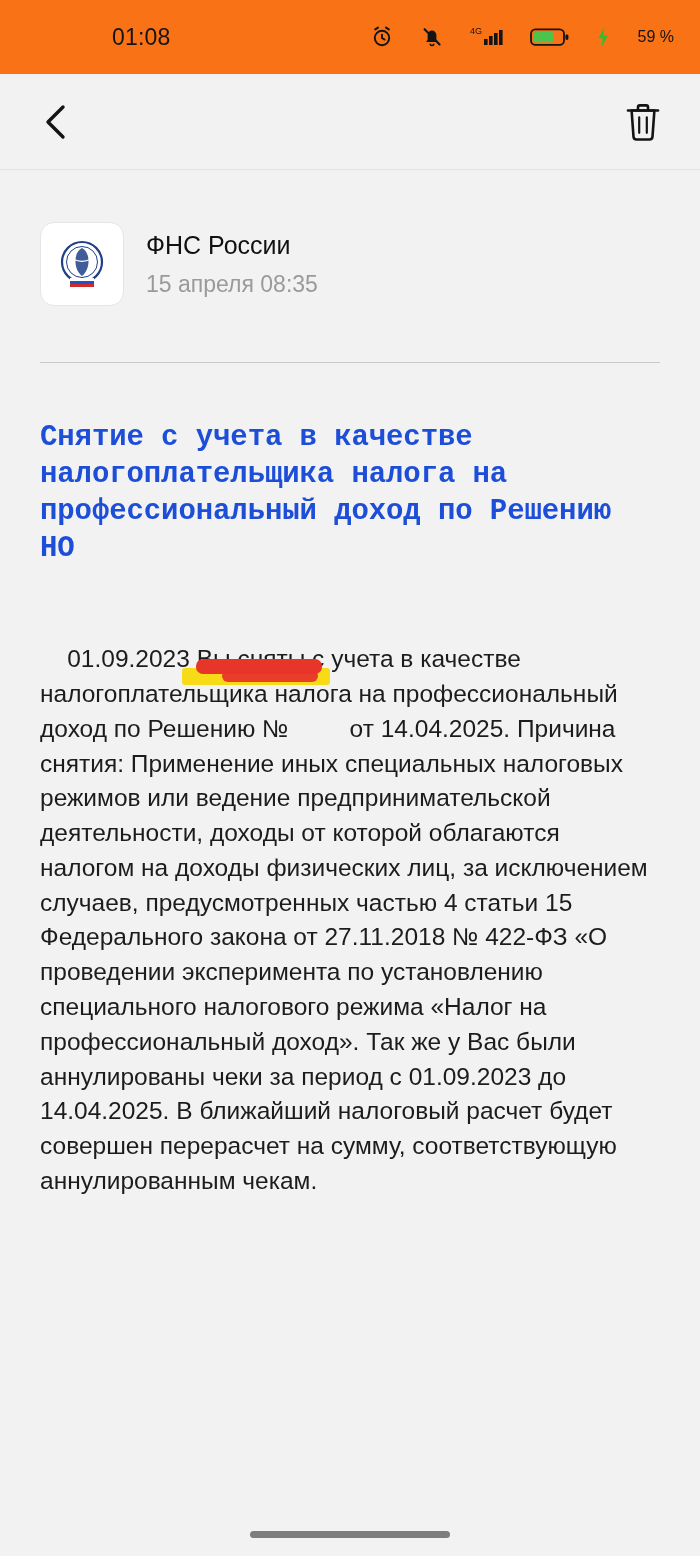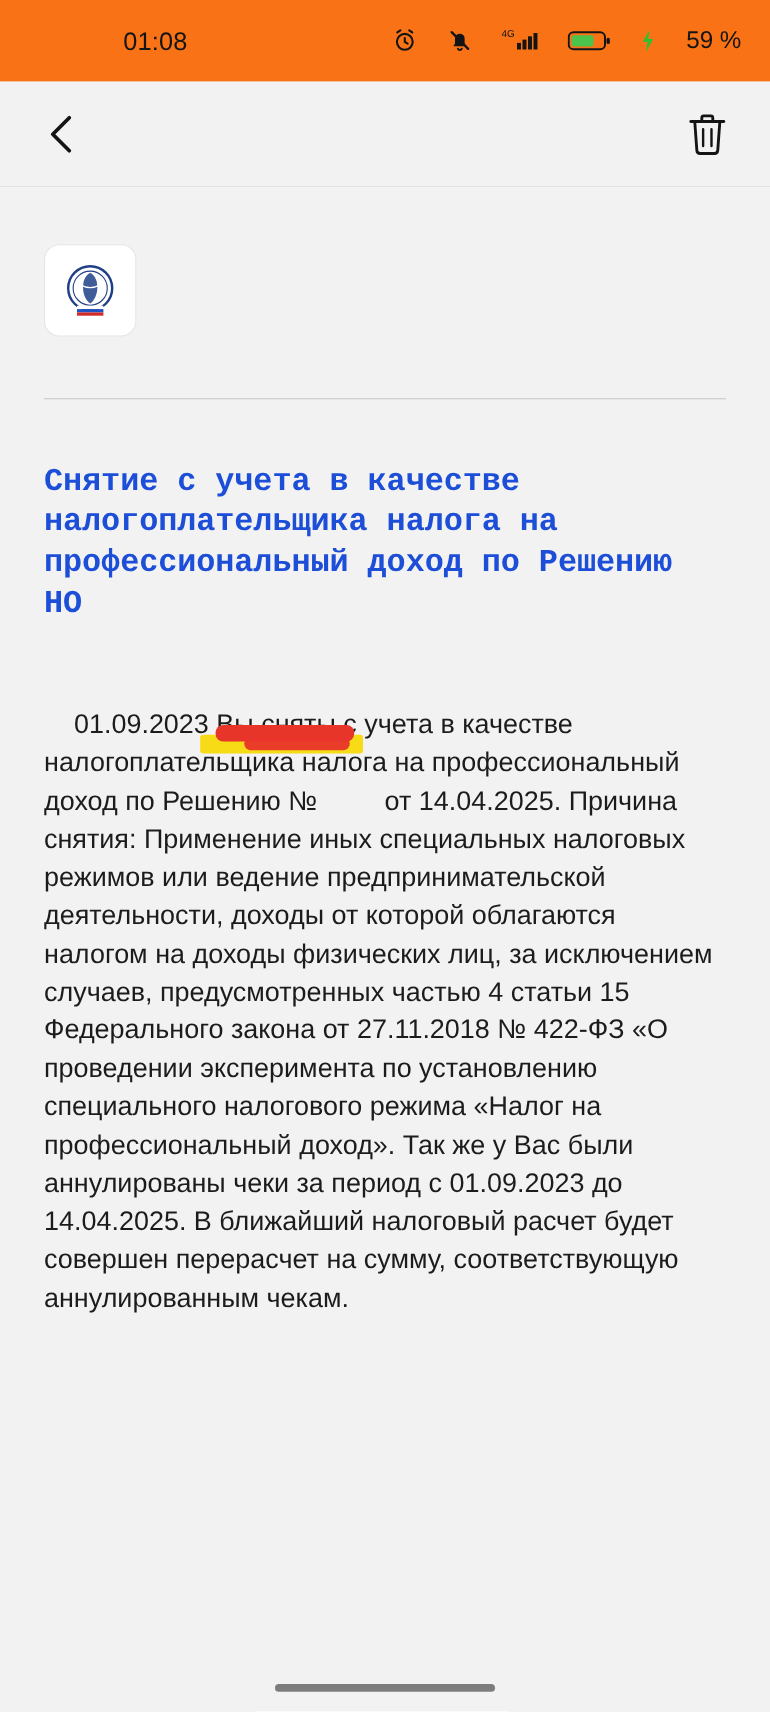--- a/index.html
+++ b/index.html
@@ -34,21 +34,21 @@
     margin-left: 86px;
   }
   .status-right {
     margin-left: auto;
     display: flex;
     align-items: center;
     gap: 26px;
   }
   .status-icon { display: inline-flex; align-items: center; justify-content: center; }
   .battery-pct {
-    font-size: 22px;
+    font-size: 16px;
     color: #141414;
     margin-left: 2px;
   }
 
   
   .app-bar {
     height: 96px;
     background: #f2f2f2;
     display: flex;
     align-items: center;
@@ -264,20 +264,24 @@
       <svg width="60" height="60" viewBox="0 0 60 60" aria-hidden="true">
         <circle cx="30" cy="28" r="20" fill="none" stroke="#1f3f87" stroke-width="2.2"></circle>
         <circle cx="30" cy="28" r="15.5" fill="none" stroke="#1f3f87" stroke-width="1"></circle>
         <path d="M30 14c5 3 6.5 8 6.5 13.5S34 39 30 42c-4-3-6.5-8.5-6.5-14.5S25 17 30 14Z" fill="#1f3f87" opacity=".85"></path>
         <path d="M21 25c3 1.6 6 2.4 9 2.4s6-.8 9-2.4" fill="none" stroke="#ffffff" stroke-width="1.2"></path>
         <rect x="18" y="44" width="24" height="3" fill="#ffffff"></rect>
         <rect x="18" y="47" width="24" height="3" fill="#1f53c4"></rect>
         <rect x="18" y="50" width="24" height="3" fill="#d02b2b"></rect>
       </svg>
     </div>
+    <div class="sender-meta">
+      <div class="sender-name">ФНС России</div>
+      <div class="sender-date">15 апреля 08:35</div>
+    </div>
   </div>
 
   <div class="divider"></div>
 
   <h1 class="msg-title">Снятие с учета в качестве налогоплательщика налога на профессиональный доход по Решению НО</h1>
 
   <div class="msg-body">
     <span>01.09.2023 Вы сняты с учета в качестве налогоплательщика налога на профессиональный доход по Решению №         от 14.04.2025. Причина снятия: Применение иных специальных налоговых режимов или ведение предпринимательской деятельности, доходы от которой облагаются налогом на доходы физических лиц, за исключением случаев, предусмотренных частью 4 статьи 15 Федерального закона от 27.11.2018 № 422-ФЗ «О проведении эксперимента по установлению специального налогового режима «Налог на профессиональный доход». Так же у Вас были аннулированы чеки за период с 01.09.2023 до 14.04.2025. В ближайший налоговый расчет будет совершен перерасчет на сумму, соответствующую аннулированным чекам.</span>
     <span class="redaction">
       <span class="yellow"></span>

